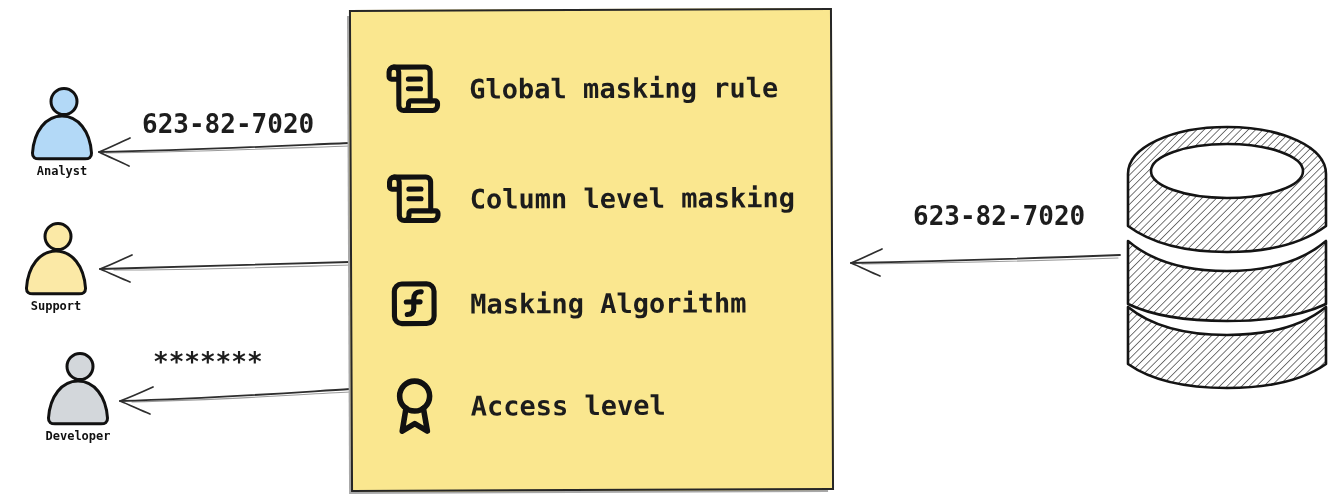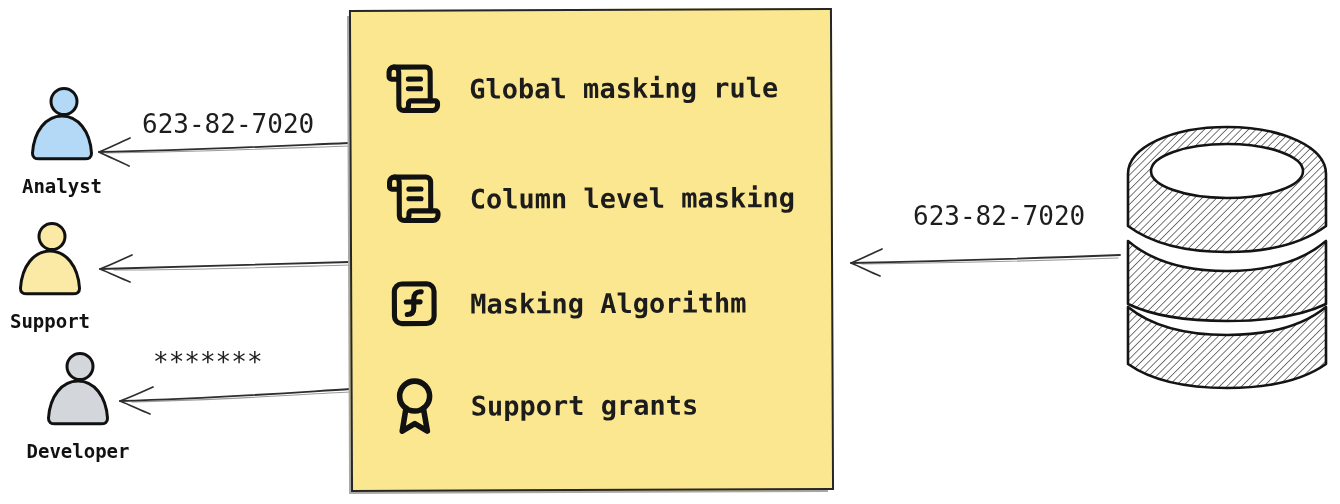--- a/index.html
+++ b/index.html
@@ -22,31 +22,31 @@
   }
   
   .actor {
     position: absolute;
     width: 96px;
     display: flex;
     flex-direction: column;
     align-items: center;
   }
   .actor-label {
-    margin-top: 14px;
-    font-size: 19px;
+    margin-top: 3px;
+    font-size: 12px;
     font-weight: 600;
     color: #111111;
     white-space: nowrap;
   }
   
   .value-label {
     position: absolute;
     font-size: 26px;
-    font-weight: 400;
+    font-weight: 700;
     color: #1d1d1d;
     white-space: nowrap;
     letter-spacing: 0;
   }
   
   .masking-box {
     position: absolute;
     left: 350px; top: 9px;
     width: 483px; height: 482px;
     background: #FAE78F;
@@ -119,21 +119,21 @@
   </svg>
 
   <div class="actor" style="left:14px; top:87px;">
     <svg width="72" height="74" viewBox="0 0 70 74">
       <path d="M35,29 C19,29 7,44 5.5,66 C5.3,70.5 8,71.8 12,71.8 L58,71.8 C62,71.8 64.7,70.5 64.5,66 C63,44 51,29 35,29 Z" stroke="#111" stroke-width="3" stroke-linejoin="round" fill="#b3d9f7"></path>
       <circle cx="37" cy="14.5" r="13" stroke="#111" stroke-width="3" fill="#b3d9f7"></circle>
     </svg>
     <div class="actor-label">Analyst</div>
   </div>
 
-  <div class="actor" style="left:2px; top:222px;">
+  <div class="actor" style="left:8px; top:222px;">
     <svg width="72" height="74" viewBox="0 0 70 74">
       <path d="M35,29 C19,29 7,44 5.5,66 C5.3,70.5 8,71.8 12,71.8 L58,71.8 C62,71.8 64.7,70.5 64.5,66 C63,44 51,29 35,29 Z" stroke="#111" stroke-width="3" stroke-linejoin="round" fill="#fbe9a6"></path>
       <circle cx="37" cy="14.5" r="13" stroke="#111" stroke-width="3" fill="#fbe9a6"></circle>
     </svg>
     <div class="actor-label">Support</div>
   </div>
 
   <div class="actor" style="left:30px; top:352px;">
     <svg width="72" height="74" viewBox="0 0 70 74">
       <path d="M35,29 C19,29 7,44 5.5,66 C5.3,70.5 8,71.8 12,71.8 L58,71.8 C62,71.8 64.7,70.5 64.5,66 C63,44 51,29 35,29 Z" stroke="#111" stroke-width="3" stroke-linejoin="round" fill="#d3d7db"></path>
@@ -183,21 +183,21 @@
       <span class="item-label">Masking Algorithm</span>
     </div>
 
     <div class="box-item row-4">
       <span class="item-icon">
         <svg width="58" height="64" viewBox="0 0 24 26" fill="none" stroke="#111" stroke-width="2.3" stroke-linecap="round" stroke-linejoin="round">
           <circle cx="12" cy="9" r="6.2"></circle>
           <path d="M15.6 14 17.2 23.5l-5.2-3.1-5.2 3.1L8.4 14"></path>
         </svg>
       </span>
-      <span class="item-label">Support grants</span>
+      <span class="item-label">Access level</span>
     </div>
 
   </div>
 
   <svg class="database" viewBox="0 0 210 274">
     <defs>
       <pattern id="hatch" patternUnits="userSpaceOnUse" width="5.2" height="5.2" patternTransform="rotate(45)">
         <line x1="0" y1="0" x2="0" y2="5.2" stroke="#4b4b4b" stroke-width="1.5"></line>
       </pattern>
     </defs>

